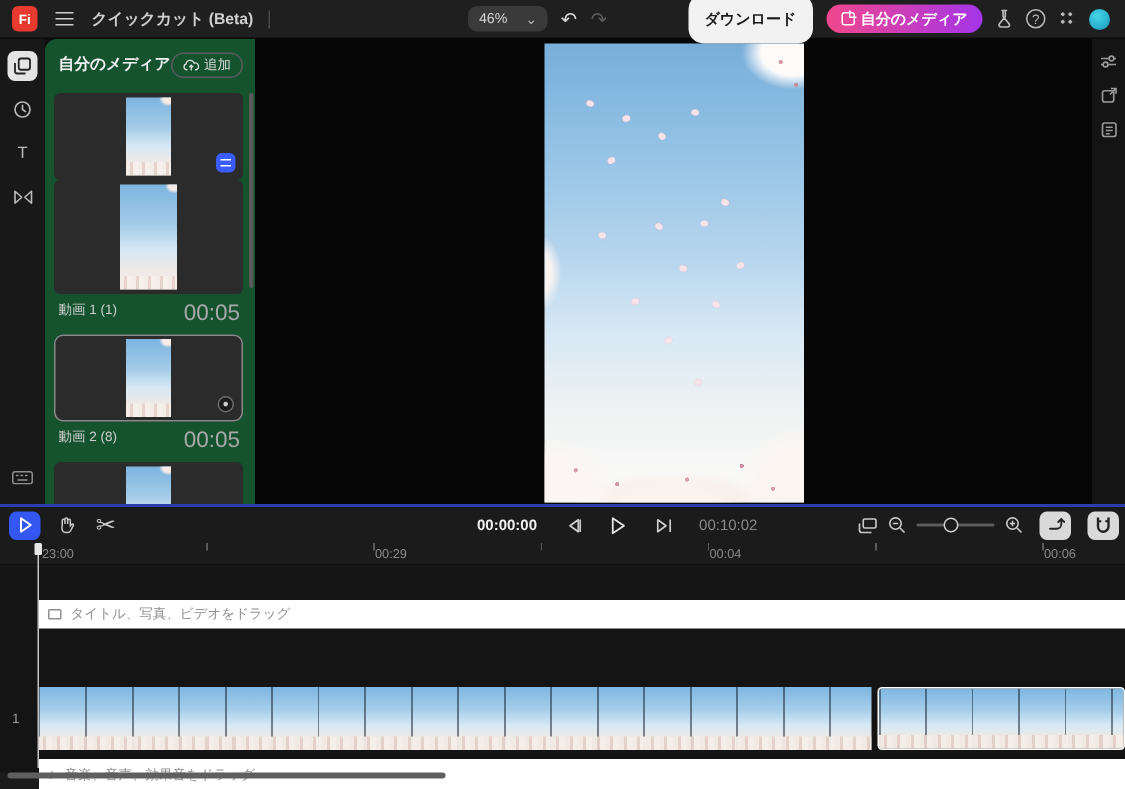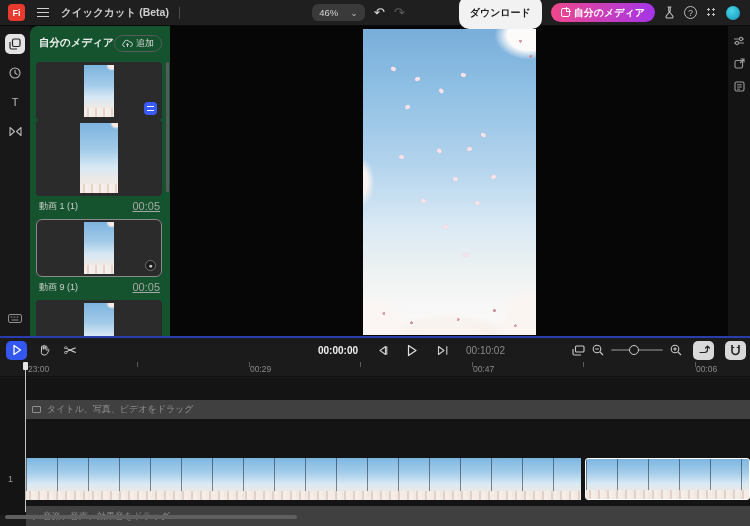--- a/index.html
+++ b/index.html
@@ -57,21 +57,21 @@
   .m-card.sel { outline:1.5px solid #8a8a8a; outline-offset:-1px; border-radius:6px; }
   .m-thumb { width:30px; height:52px; }
   .sky { background:
     linear-gradient(180deg,#7db4df 0%,#a3cbe9 38%,#d6e8f4 62%,#efe9e6 82%,#f7f1ec 100%); position:relative; overflow:hidden; }
   .sky::before { content:""; position:absolute; right:-4px; top:-4px; width:12px; height:10px;
     background:radial-gradient(ellipse at center,#f6ebe7 40%,rgba(246,235,231,0) 70%); }
   .sky::after { content:""; position:absolute; left:0; right:0; bottom:0; height:9px;
     background:repeating-linear-gradient(90deg,#f4ece6 0 3px,#e6d3cc 3px 5px,#f7f0ea 5px 8px); }
   .m-label-row { display:flex; justify-content:space-between; padding:4px 6px 6px 3px; }
   .m-label { color:#cfcfcf; font-size:9px; }
-  .m-dur { color:#a8a8a8; font-size:11px;text-decoration:underline; }
+  .m-dur { color:#a8a8a8; font-size:15px; }
   .badge-seq { position:absolute; right:5px; bottom:5px; width:13px; height:13px; background:#3a5bfd;
     border-radius:4px; display:flex; align-items:center; justify-content:center; }
   .badge-seq i { display:block; width:7px; height:5px;
     border-top:1.5px solid #fff; border-bottom:1.5px solid #fff; }
   .mini-circ { position:absolute; right:6px; bottom:6px; width:11px; height:11px; border-radius:50%;
     background:#1c1c1c; border:1px solid #6d6d6d; color:#cfcfcf; font-size:7px; display:flex; align-items:center; justify-content:center; }
   .mp-scroll { position:absolute; right:1px; top:36px; width:3px; height:130px; background:#595959; border-radius:2px; }
 
   #preview-area { flex:1; background:#060606; display:flex; align-items:flex-start; justify-content:center; position:relative; }
   #viewport { width:173px; height:306px; margin-top:3px; position:relative; overflow:hidden;
@@ -117,21 +117,21 @@
   .zoom-knob { position:absolute; left:18px; top:-4px; width:10px; height:10px; border-radius:50%;
     background:#1b1b1b; border:1.5px solid #cfcfcf; }
 
   #ruler { position:absolute; left:0; top:24px; width:750px; height:15px; background:#1b1b1b;
     border-bottom:1px solid #101010; }
   #ruler .ticks { position:absolute; left:26px; right:0; top:0; height:5px;
     background:repeating-linear-gradient(90deg,#5a5a5a 0 1px,transparent 1px 111.5px); }
   .r-label { position:absolute; top:2px; color:#8a8a8a; font-size:8.5px; }
 
   #tracks { position:absolute; left:0; top:40px; width:750px; height:137px; background:#141414; }
-  .ph-row { position:absolute; left:26px; right:0; height:19px; background:#404040; display:flex;
+  .ph-row { position:absolute; left:26px; right:0; height:19px; background:#ffffff; display:flex;
     align-items:center; gap:6px; padding-left:6px; color:#8f8f8f; font-size:9px; }
   .ph-rect { width:9px; height:7px; border:1px solid #8f8f8f; border-radius:1px; }
   .track-num { position:absolute; left:8px; top:96px; color:#9a9a9a; font-size:9px; }
   .clip { position:absolute; top:80px; height:42px; overflow:hidden; cursor:pointer;
     background:
      repeating-linear-gradient(90deg, rgba(15,25,40,.5) 0 1px, rgba(255,255,255,0) 1px 31px),
      linear-gradient(180deg,#7db6e1 0%,#a5cdea 35%,#d8eaf5 62%,#eee8e4 82%,#f7f1ec 100%); }
   .clip::after { content:""; position:absolute; left:0; right:0; bottom:0; height:9px;
     background:repeating-linear-gradient(90deg,#f2e9e3 0 3px,#e2cfc8 3px 5px,#f5eee8 5px 9px); opacity:.95; }
   .clip.sel { border:1.5px solid #ffffff; border-radius:3px; }
@@ -226,21 +226,21 @@
       </div>
       <div class="m-label-row">
         <span class="m-label">動画 1  (1)</span>
         <span class="m-dur">00:05</span>
       </div>
       <div class="m-card sel">
         <div class="m-thumb sky"></div>
         <div class="mini-circ">●</div>
       </div>
       <div class="m-label-row">
-        <span class="m-label">動画 9  (1)</span>
+        <span class="m-label">動画 2  (8)</span>
         <span class="m-dur">00:05</span>
       </div>
       <div class="m-card">
         <div class="m-thumb sky"></div>
       </div>
     </div>
     <div class="mp-scroll"></div>
   </div>
 
   <div id="preview-area">
@@ -360,21 +360,21 @@
             <path d="M2 3.5h2.2M6.8 3.5H9" stroke="#222" stroke-width="1.2"></path>
           </svg>
       </div>
     </div>
   </div>
 
   <div id="ruler">
     <div class="ticks"></div>
     <span class="r-label" style="left:28px">23:00</span>
     <span class="r-label" style="left:250px">00:29</span>
-    <span class="r-label" style="left:473px">00:47</span>
+    <span class="r-label" style="left:473px">00:04</span>
     <span class="r-label" style="left:696px">00:06</span>
   </div>
 
   <div id="tracks">
     <div class="ph-row" style="top:22px">
       <span class="ph-rect"></span>
       <span>タイトル、写真、ビデオをドラッグ</span>
     </div>
     <span class="track-num">1</span>
     <div class="clip" style="left:26px;width:555px"></div>

